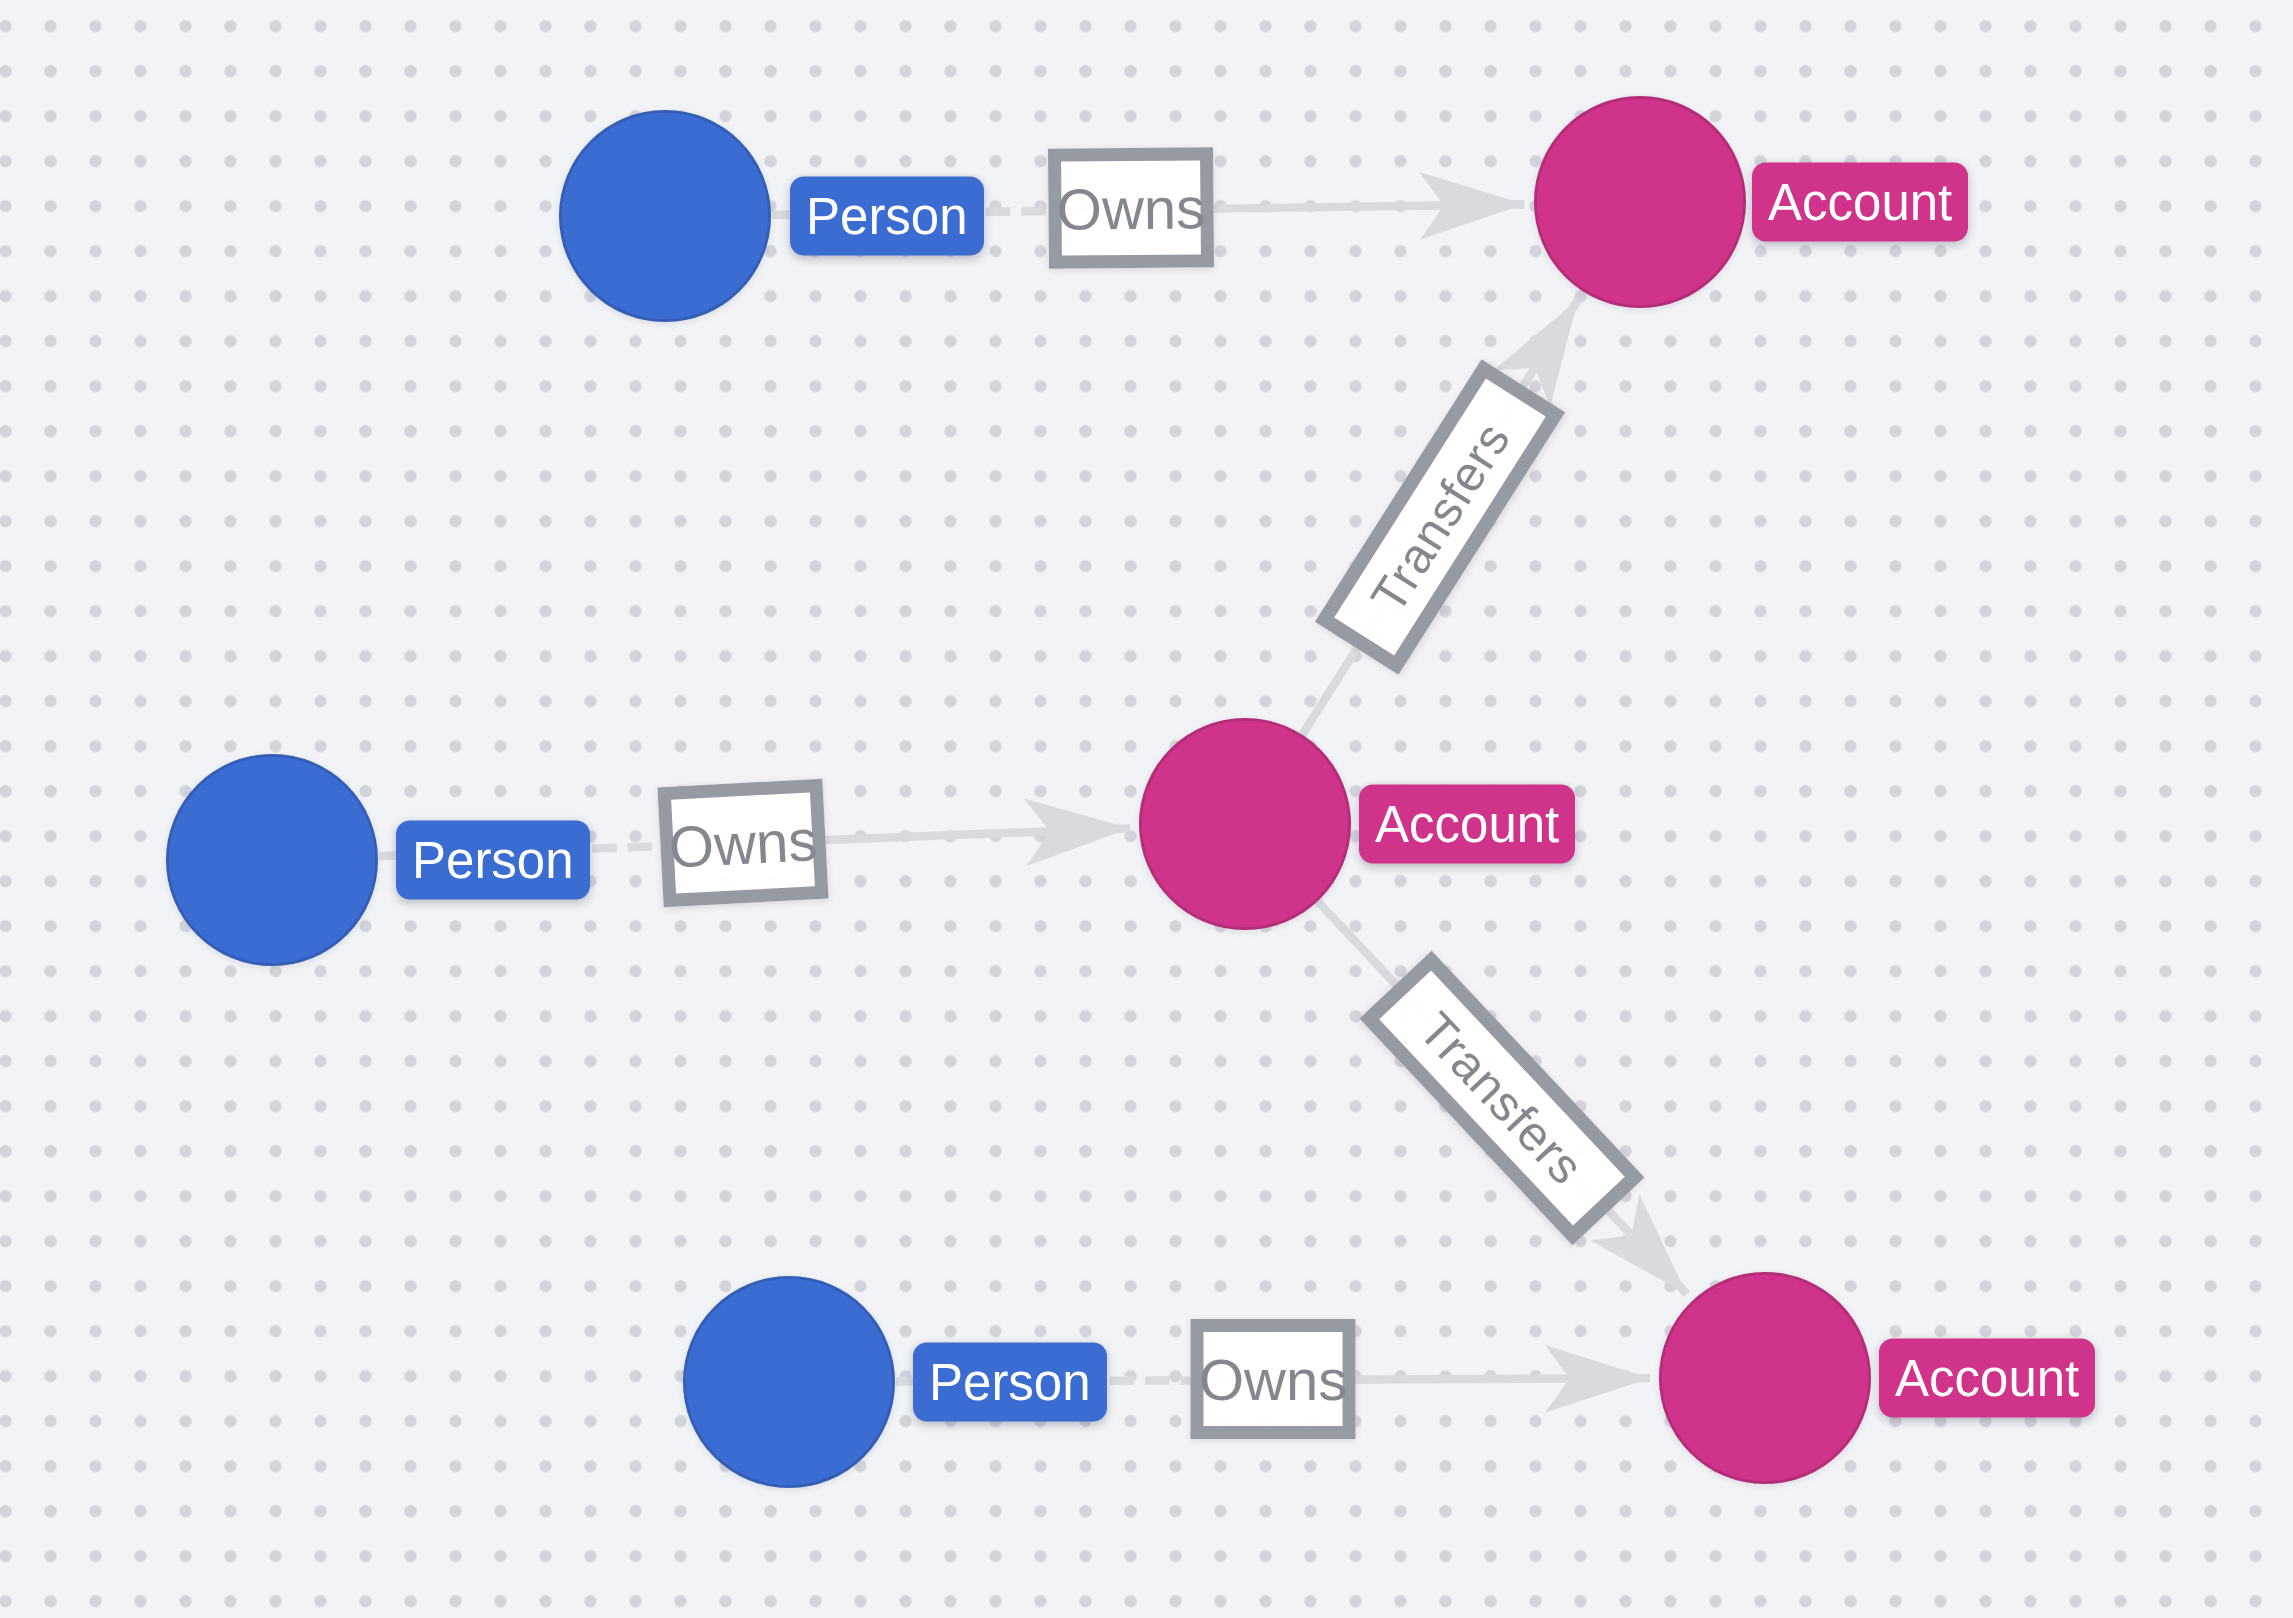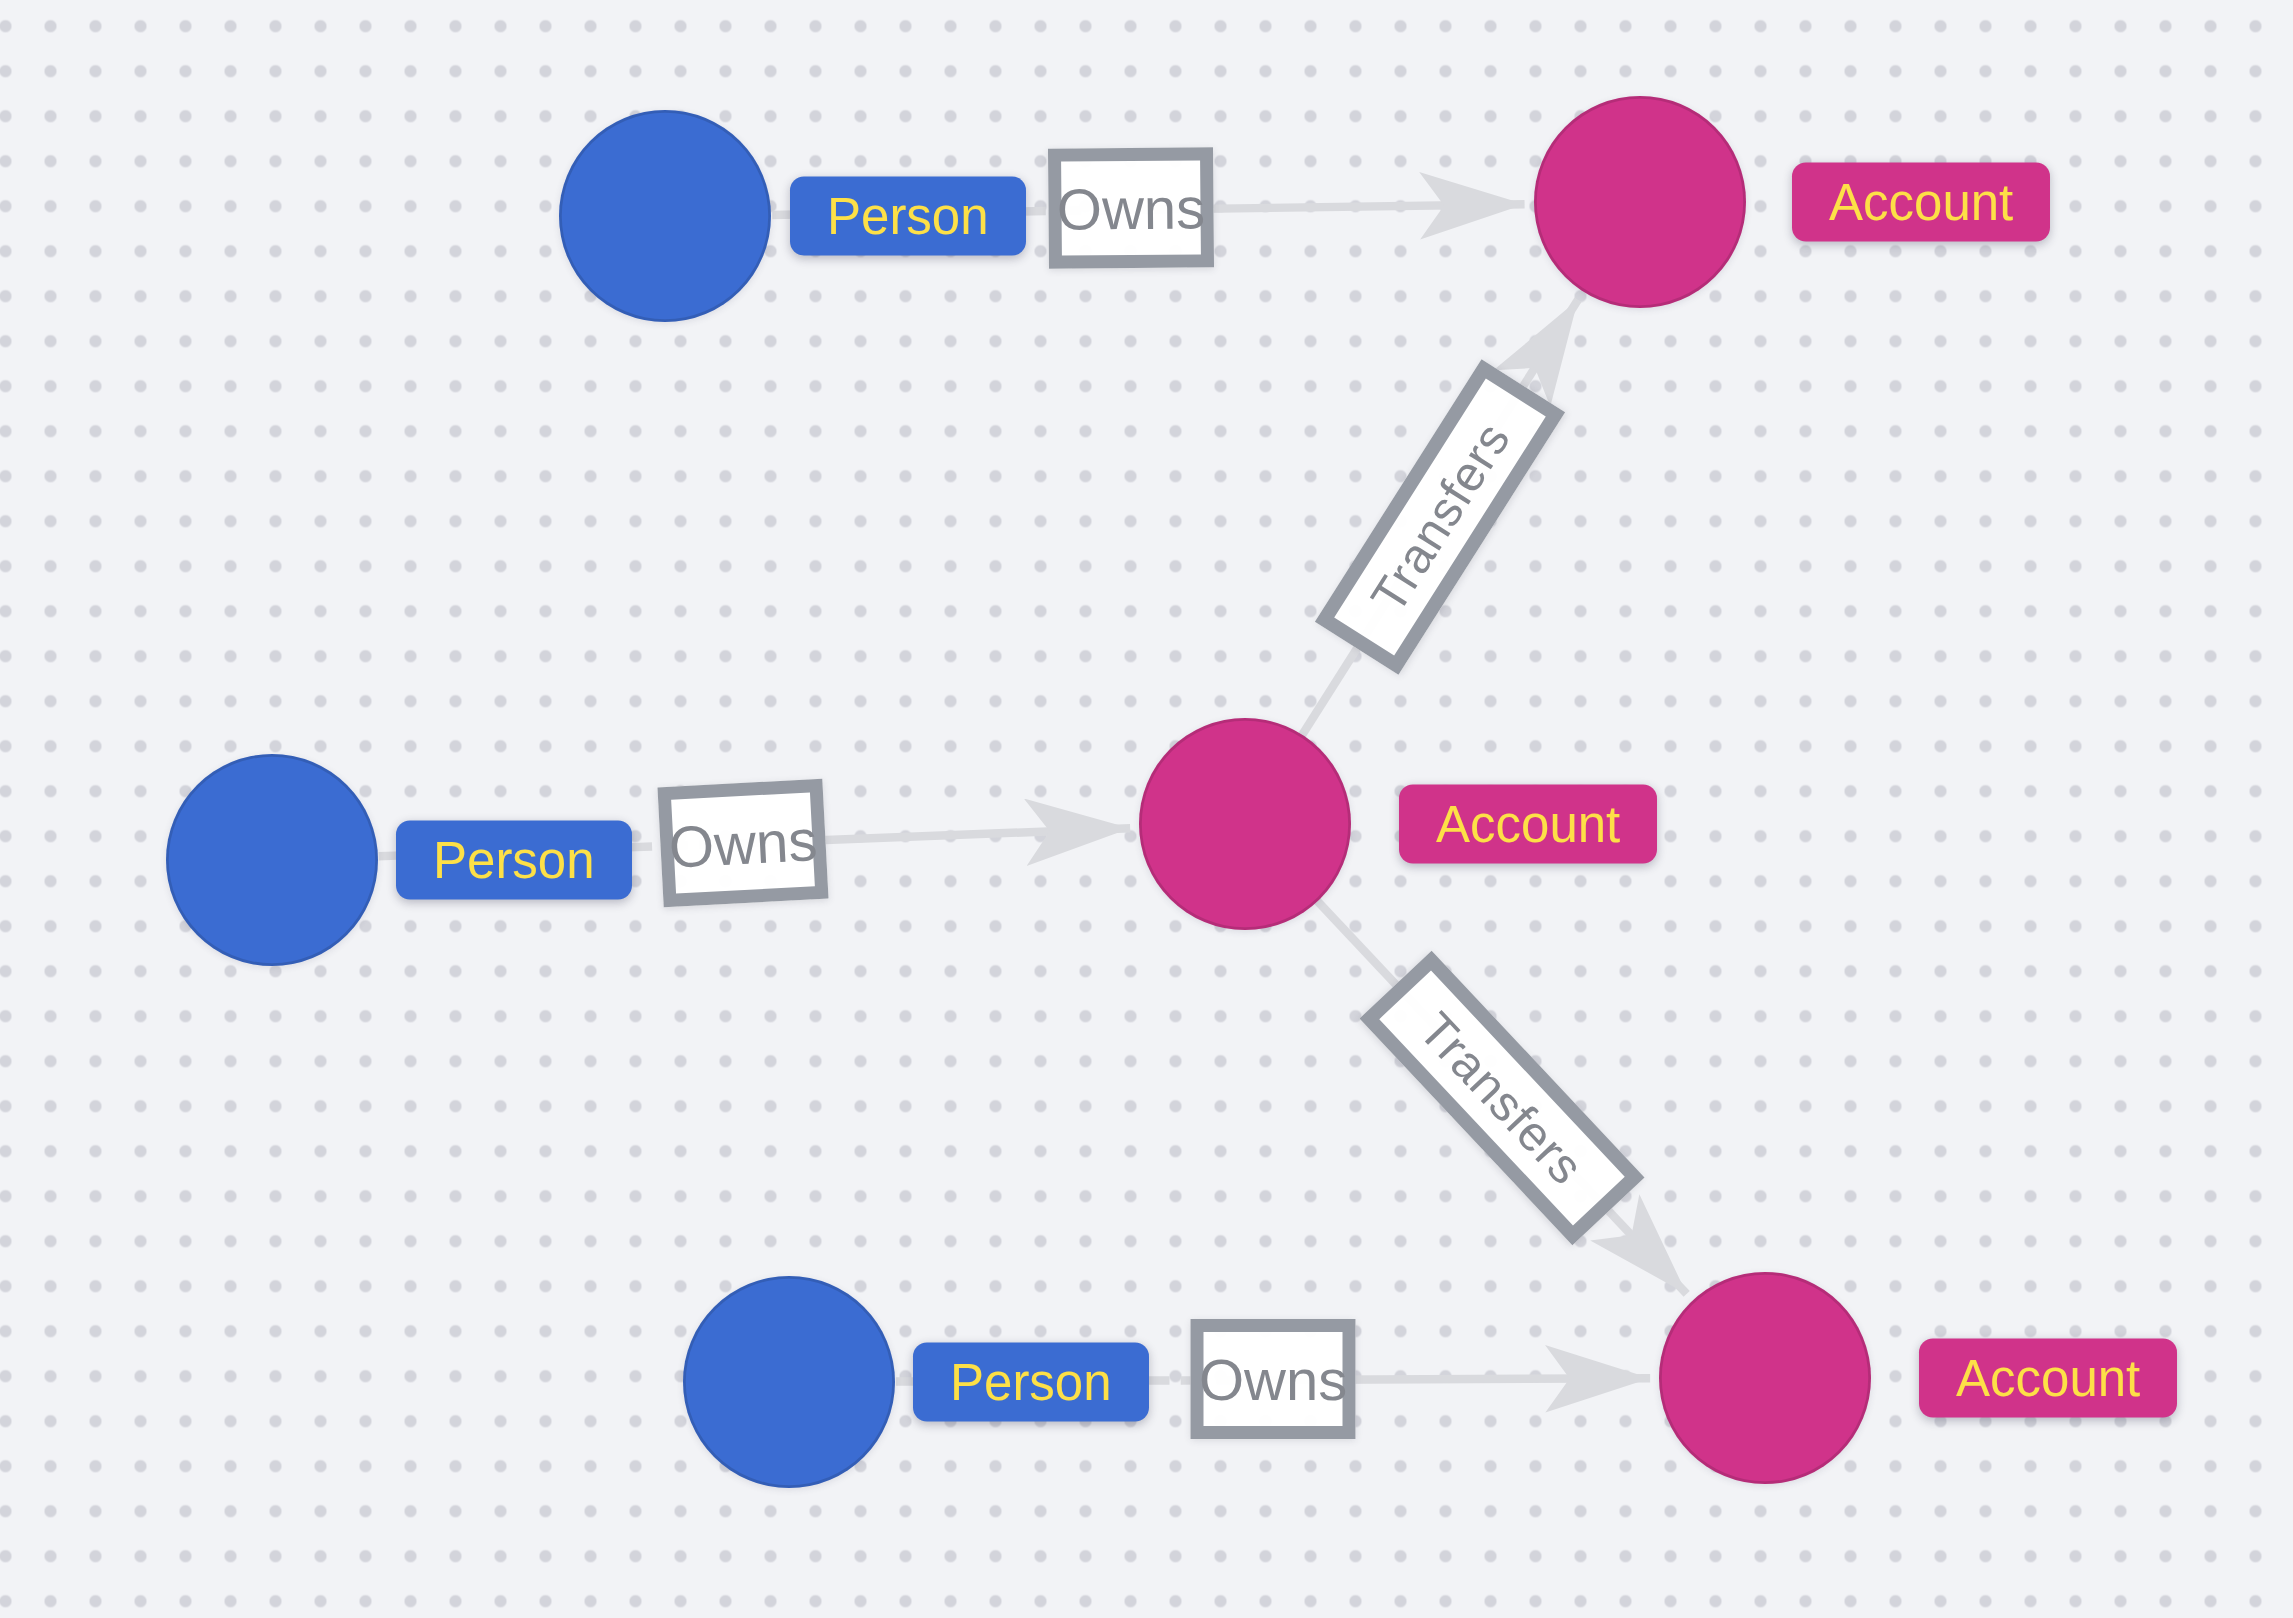--- a/index.html
+++ b/index.html
@@ -21,27 +21,27 @@
   
   .node{
     position:absolute;width:212px;height:212px;border-radius:50%;
     transform:translate(-50%,-50%);
     box-shadow:inset 0 0 0 2.8px rgba(0,0,0,.13), 0 1.9px 7.5px rgba(60,60,90,.12);
   }
   .node.person{background:#3b6cd2;}
   .node.account{background:#d0338a;}
   
   .badge{
-    position:absolute;height:79px;line-height:79px;padding:0 37px;
-    border-radius:14px;color:#fde047;font-size:51px;white-space:nowrap;
+    position:absolute;height:79px;line-height:79px;padding:0 16px;
+    border-radius:14px;color:#ffffff;font-size:51px;white-space:nowrap;
     transform:translateY(-50%);
     box-shadow:0 2.8px 9.4px rgba(40,40,70,.28);
   }
   .badge.person{background:#3b6cd2;}
-  .badge.account{background:#d0338a;margin-left:40px;}
+  .badge.account{background:#d0338a;}
   
   .relbox{
     position:absolute;display:flex;align-items:center;justify-content:center;
     border:13px solid #959aa3;background:rgba(255,255,255,.96);
     color:#84878e;box-shadow:0 1.9px 7.5px rgba(60,60,80,.15);
   }
   .relbox.owns{width:139px;height:94px;font-size:58px;}
   .relbox.transfers{width:283px;height:71px;font-size:49px;border-width:14px;letter-spacing:0.9px;}
   .relbox span{white-space:nowrap;}
 </style>

